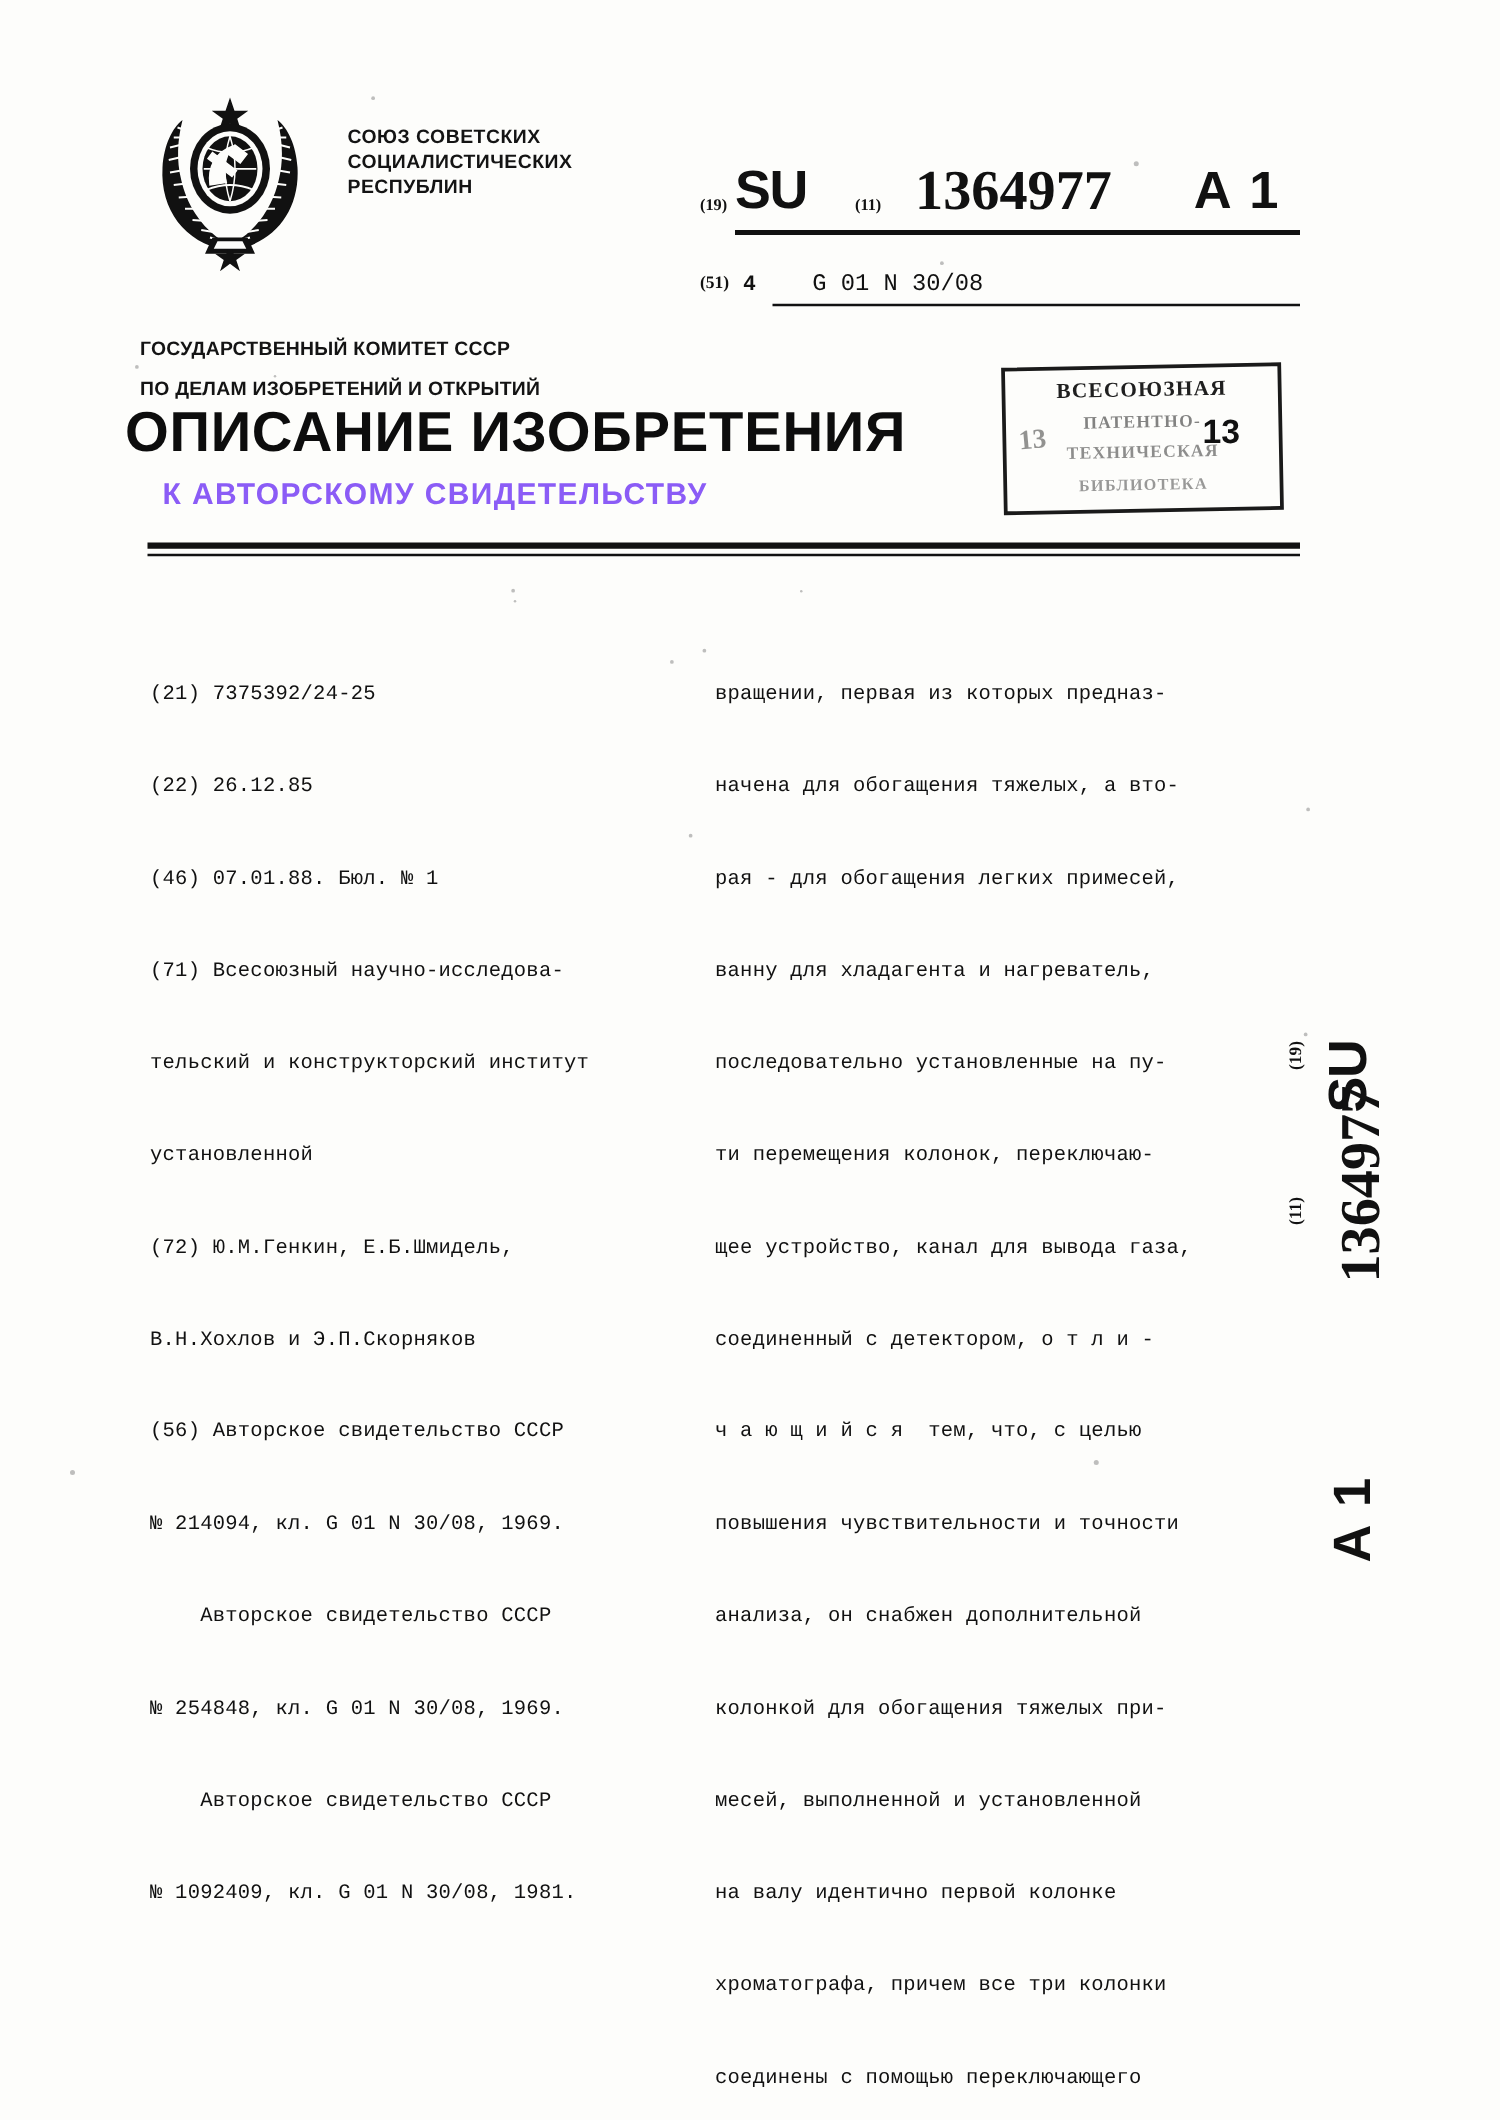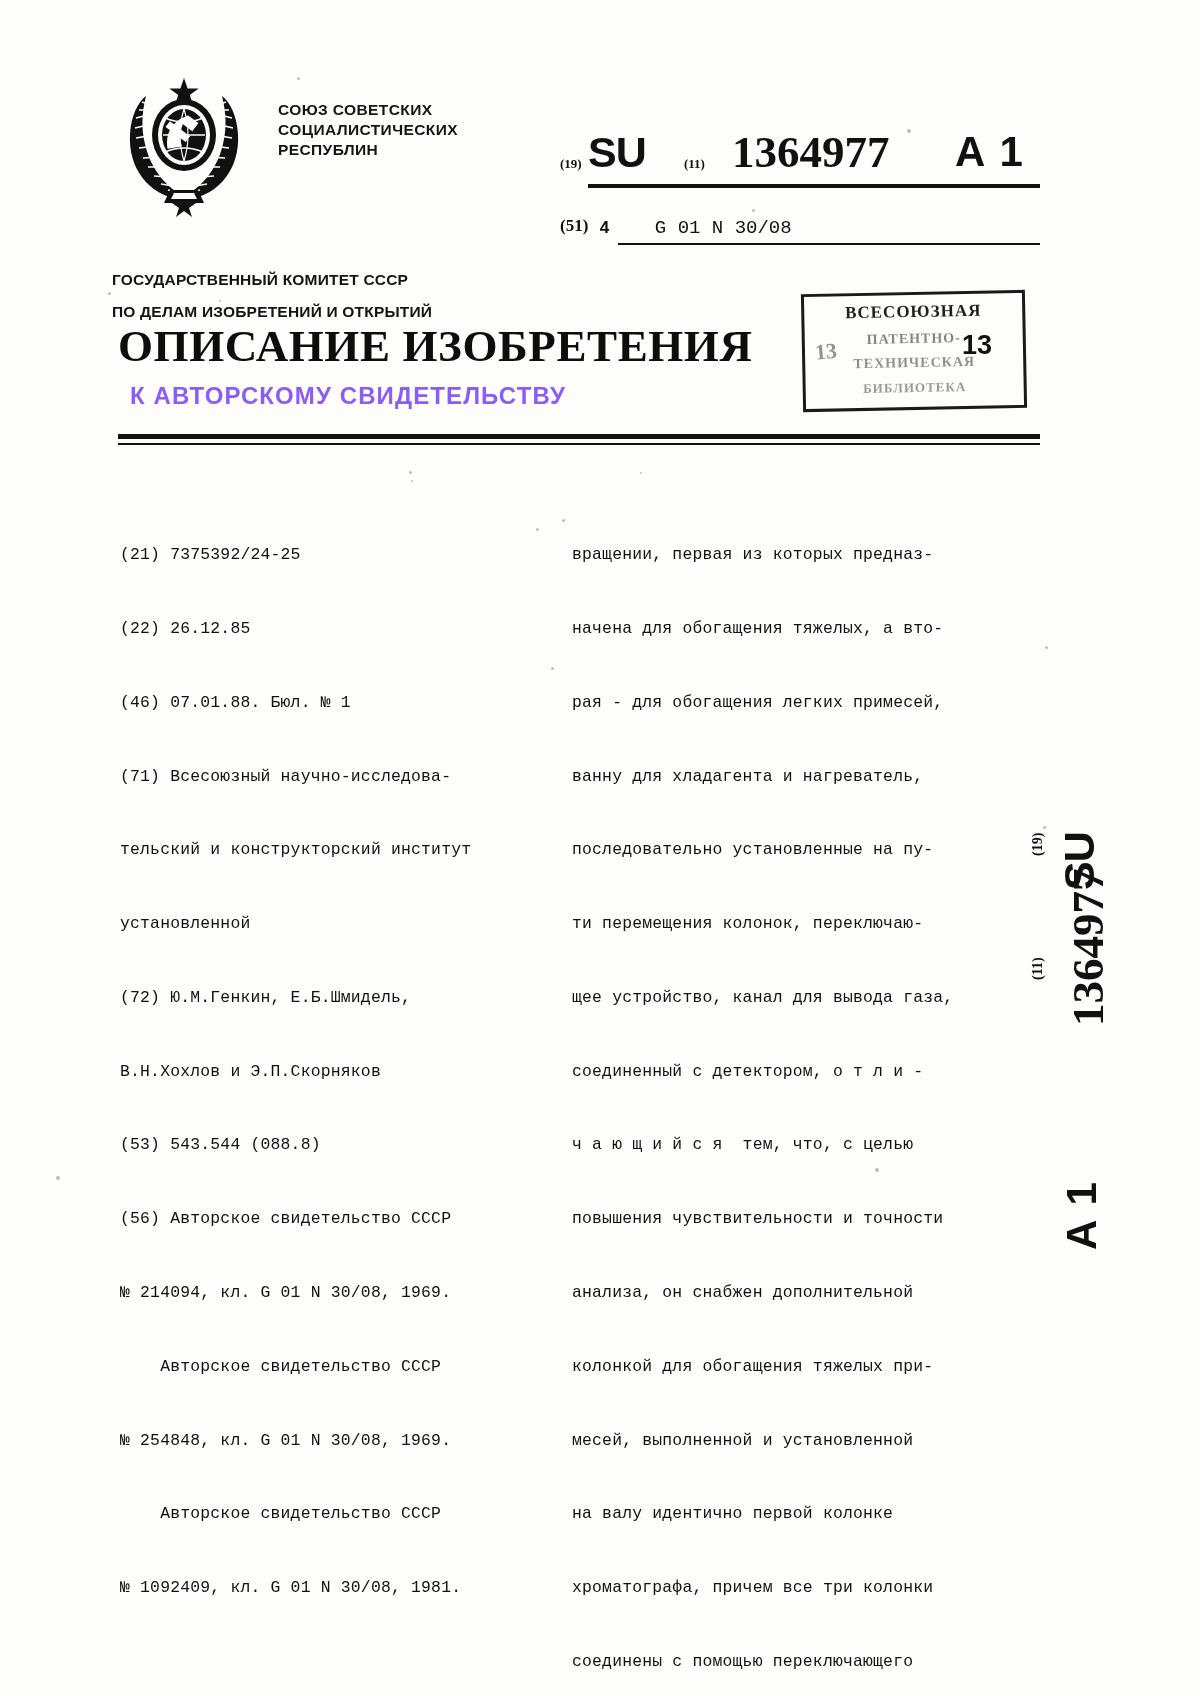--- a/index.html
+++ b/index.html
@@ -65,23 +65,23 @@
     font-weight: bold;
     font-size: 15.5px;
     letter-spacing: .2px;
     line-height: 20px;
     color: #141414;
   }
   #committee div { white-space: nowrap; margin-top: 12px; }
 
   #doc-title {
     position: absolute;
-    left: 118px;
+    left: 100px;
     top: 320px;
-    font-family: Liberation Serif, serif;
+    font-family: Liberation Sans, sans-serif;
     font-weight: bold;
     font-size: 45px;
     letter-spacing: .6px;
     color: #0d0d0d;
     white-space: nowrap;
   }
   #doc-subtitle {
     position: absolute;
     left: 130px;
     top: 382px;
@@ -147,21 +147,21 @@
     position: absolute;
     left: 560px;
     top: 216px;
     font-family: "Liberation Mono", monospace;
     font-size: 19px;
     white-space: nowrap;
   }
   #ipc-code51 {
     font-family: "Liberation Serif", serif;
     font-weight: bold;
-    font-size: 17px;
+    font-size: 14px;
     vertical-align: 2px;
   }
   #ipc-edition {
     font-family: "Liberation Sans", sans-serif;
     font-weight: bold;
     font-size: 17px;
   }
   #ipc-rule {
     position: absolute;
     left: 618px;
@@ -399,21 +399,20 @@
 
   <div id="col-left">
     <div class="biblio-line">(21) 7375392/24-25</div>
     <div class="biblio-line">(22) 26.12.85</div>
     <div class="biblio-line">(46) 07.01.88. Бюл. № 1</div>
     <div class="biblio-line">(71) Всесоюзный научно-исследова-</div>
     <div class="biblio-line">тельский и конструкторский институт</div>
     <div class="biblio-line">установленной</div>
     <div class="biblio-line">(72) Ю.М.Генкин, Е.Б.Шмидель,</div>
     <div class="biblio-line">В.Н.Хохлов и Э.П.Скорняков</div>
-    <div class="biblio-line">(53) 543.544 (088.8)</div>
     <div class="biblio-line">(56) Авторское свидетельство СССР</div>
     <div class="biblio-line">№ 214094, кл. G 01 N 30/08, 1969.</div>
     <div class="biblio-line">    Авторское свидетельство СССР</div>
     <div class="biblio-line">№ 254848, кл. G 01 N 30/08, 1969.</div>
     <div class="biblio-line">    Авторское свидетельство СССР</div>
     <div class="biblio-line">№ 1092409, кл. G 01 N 30/08, 1981.</div>
 
     
   </div>
 

